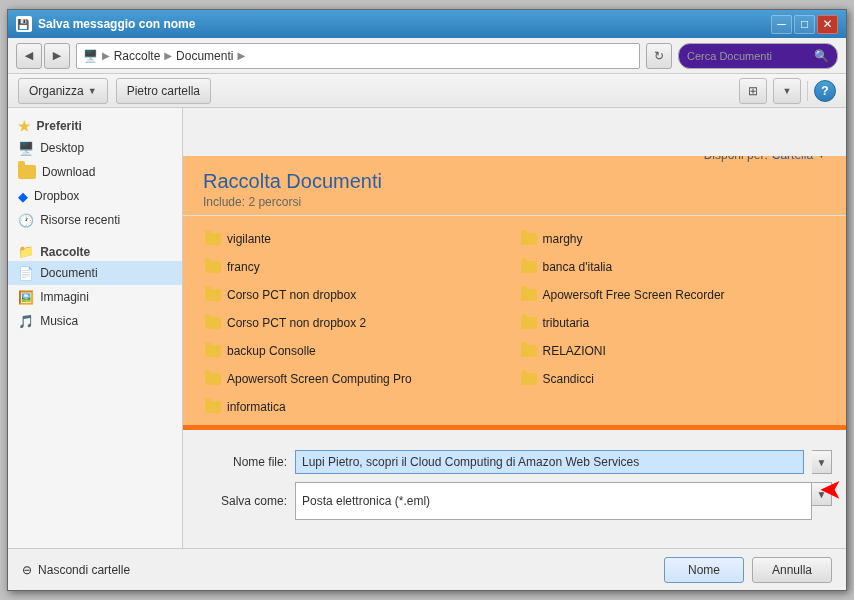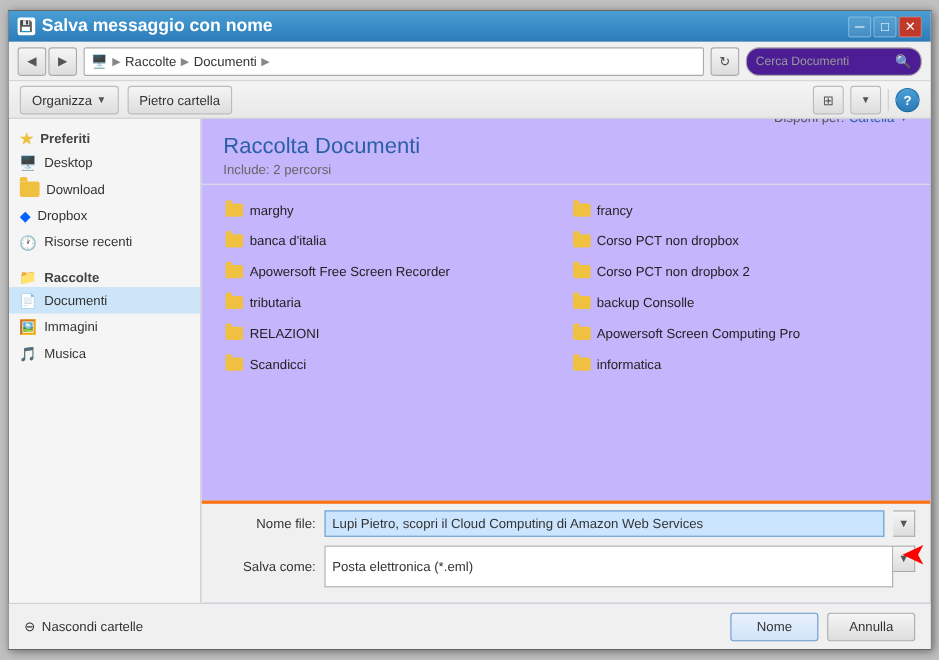--- a/index.html
+++ b/index.html
@@ -26,21 +26,21 @@
       flex-shrink: 0;
     }
     .title-bar-icon {
       width: 16px; height: 16px; margin-right: 6px;
       background: #fff;
       border-radius: 2px;
       display: flex; align-items: center; justify-content: center;
       font-size: 10px; color: #2b7bb9;
     }
     .title-bar-text {
-      color: white; font-size: 16px; font-weight: bold; flex: 1;
+      color: white; font-size: 12px; font-weight: bold; flex: 1;
     }
     .title-bar-buttons { display: flex; gap: 2px; }
     .tb-btn {
       width: 21px; height: 19px;
       display: flex; align-items: center; justify-content: center;
       font-size: 12px; color: white; cursor: pointer;
       border: 1px solid rgba(255,255,255,0.3);
       background: rgba(255,255,255,0.1);
       border-radius: 2px;
     }
@@ -191,21 +191,22 @@
     }
 
     .star-icon { color: #f0c040; font-size: 14px; flex-shrink: 0; }
 
     
     .main-panel {
       flex: 1;
       display: flex;
       flex-direction: column;
       overflow: hidden;
-      background: #c4b5fd;
+      background: #fdba74;
+      margin-top: 48px;
     }
     .panel-header {
       padding: 14px 20px 6px 20px;
       border-bottom: 1px solid #e0e0e0;
       flex-shrink: 0;
     }
     .panel-title {
       font-size: 20px;
       color: #2a5fa5;
       font-weight: normal;
@@ -262,23 +263,23 @@
       content: '';
       position: absolute;
       top: -3px; left: 0;
       width: 6px; height: 3px;
       background: #f0c040;
       border-radius: 2px 2px 0 0;
     }
 
     
     .bottom-form {
-      border-top: 3px solid #f97316;
+      border-top: 5px solid #f97316;
       background: #f0f0f0;
-      padding: 6px 14px;
+      padding: 20px 14px;
       flex-shrink: 0;
     }
     .form-row {
       display: flex;
       align-items: center;
       margin-bottom: 8px;
       gap: 8px;
     }
     .form-label {
       width: 90px;
@@ -468,20 +469,24 @@
         <div class="panel-title">Raccolta Documenti</div>
         <div class="panel-subtitle">
           <span>Include:</span>
           <span>2 percorsi</span>
         </div>
       </div>
 
       <div class="file-grid">
         <div class="file-item">
           <div class="file-folder-icon"></div>
+          <span>vigilante</span>
+        </div>
+        <div class="file-item">
+          <div class="file-folder-icon"></div>
           <span>marghy</span>
         </div>
         <div class="file-item">
           <div class="file-folder-icon"></div>
           <span>francy</span>
         </div>
         <div class="file-item">
           <div class="file-folder-icon"></div>
           <span>banca d'italia</span>
         </div>

